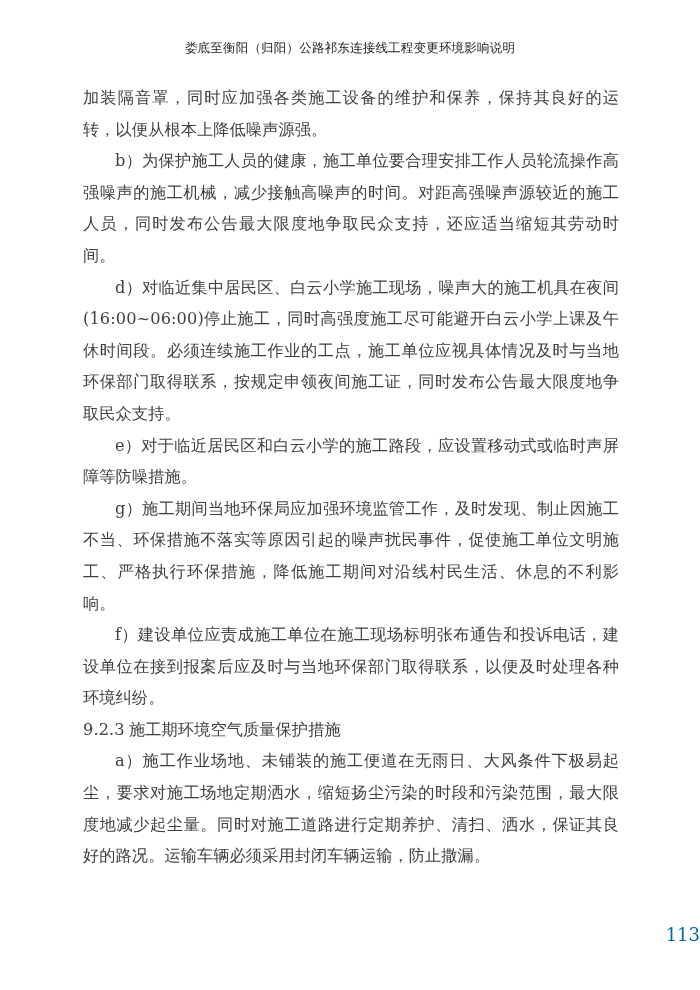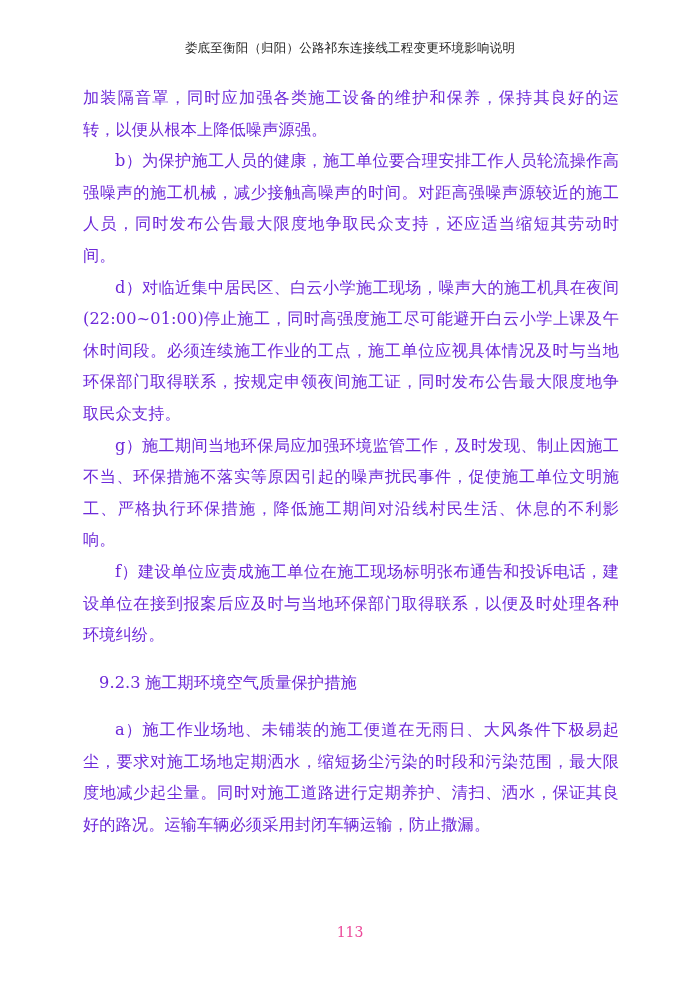--- a/index.html
+++ b/index.html
@@ -49,64 +49,65 @@
     left: 83px;
     width: 536px;
   }
   p {
     margin: 0 0 0 0;
     font-size: 16.2px;
     line-height: 31.6px;
     text-align: justify;
     text-justify: inter-ideograph;
     font-family: "DejaVu Serif", "Liberation Serif", serif;
-    color: #6d28d9;
+    color: #404040;
     letter-spacing: 0.1px;
   }
   p.indent {
     text-indent: 32px;
   }
   p.noindent {
     text-indent: 0;
   }
   .sec-head {
-    margin: 16px;
+    margin: 0;
     font-size: 16.2px;
     line-height: 31.6px;
     text-indent: 0;
     font-family: "DejaVu Serif", "Liberation Serif", serif;
   }
   .sec-num {
     display: inline-block;
     min-width: 46px;
   }
   .footer {
     position: absolute;
     top: 924px;
     left: 0;
     width: 700px;
-    text-align: center;
-    font-size: 14px;
+    text-align: right;
+    font-size: 18px;
     font-family: "DejaVu Serif", "Liberation Serif", serif;
-    color: #ec4899;
+    color: #0369a1;
   }
 </style>
 </head>
 <body>
 
 <div class="page">
 
   <div class="header">娄底至衡阳（归阳）公路祁东连接线工程变更环境影响说明</div>
   <div class="header-rule"></div>
 
   <div class="content">
 
     <p class="noindent">加装隔音罩，同时应加强各类施工设备的维护和保养，保持其良好的运转，以便从根本上降低噪声源强。</p>
     <p class="indent">b）为保护施工人员的健康，施工单位要合理安排工作人员轮流操作高强噪声的施工机械，减少接触高噪声的时间。对距高强噪声源较近的施工人员，同时发布公告最大限度地争取民众支持，还应适当缩短其劳动时间。</p>
-    <p class="indent">d）对临近集中居民区、白云小学施工现场，噪声大的施工机具在夜间(22:00~01:00)停止施工，同时高强度施工尽可能避开白云小学上课及午休时间段。必须连续施工作业的工点，施工单位应视具体情况及时与当地环保部门取得联系，按规定申领夜间施工证，同时发布公告最大限度地争取民众支持。</p>
+    <p class="indent">d）对临近集中居民区、白云小学施工现场，噪声大的施工机具在夜间(16:00~06:00)停止施工，同时高强度施工尽可能避开白云小学上课及午休时间段。必须连续施工作业的工点，施工单位应视具体情况及时与当地环保部门取得联系，按规定申领夜间施工证，同时发布公告最大限度地争取民众支持。</p>
+    <p class="indent">e）对于临近居民区和白云小学的施工路段，应设置移动式或临时声屏障等防噪措施。</p>
     <p class="indent">g）施工期间当地环保局应加强环境监管工作，及时发现、制止因施工不当、环保措施不落实等原因引起的噪声扰民事件，促使施工单位文明施工、严格执行环保措施，降低施工期间对沿线村民生活、休息的不利影响。</p>
     <p class="indent">f）建设单位应责成施工单位在施工现场标明张布通告和投诉电话，建设单位在接到报案后应及时与当地环保部门取得联系，以便及时处理各种环境纠纷。</p>
 
     <p class="sec-head"><span class="sec-num">9.2.3</span><span>施工期环境空气质量保护措施</span></p>
 
     <p class="indent">a）施工作业场地、未铺装的施工便道在无雨日、大风条件下极易起尘，要求对施工场地定期洒水，缩短扬尘污染的时段和污染范围，最大限度地减少起尘量。同时对施工道路进行定期养护、清扫、洒水，保证其良好的路况。运输车辆必须采用封闭车辆运输，防止撒漏。</p>
 
   </div>
 
   <div class="footer">113</div>

